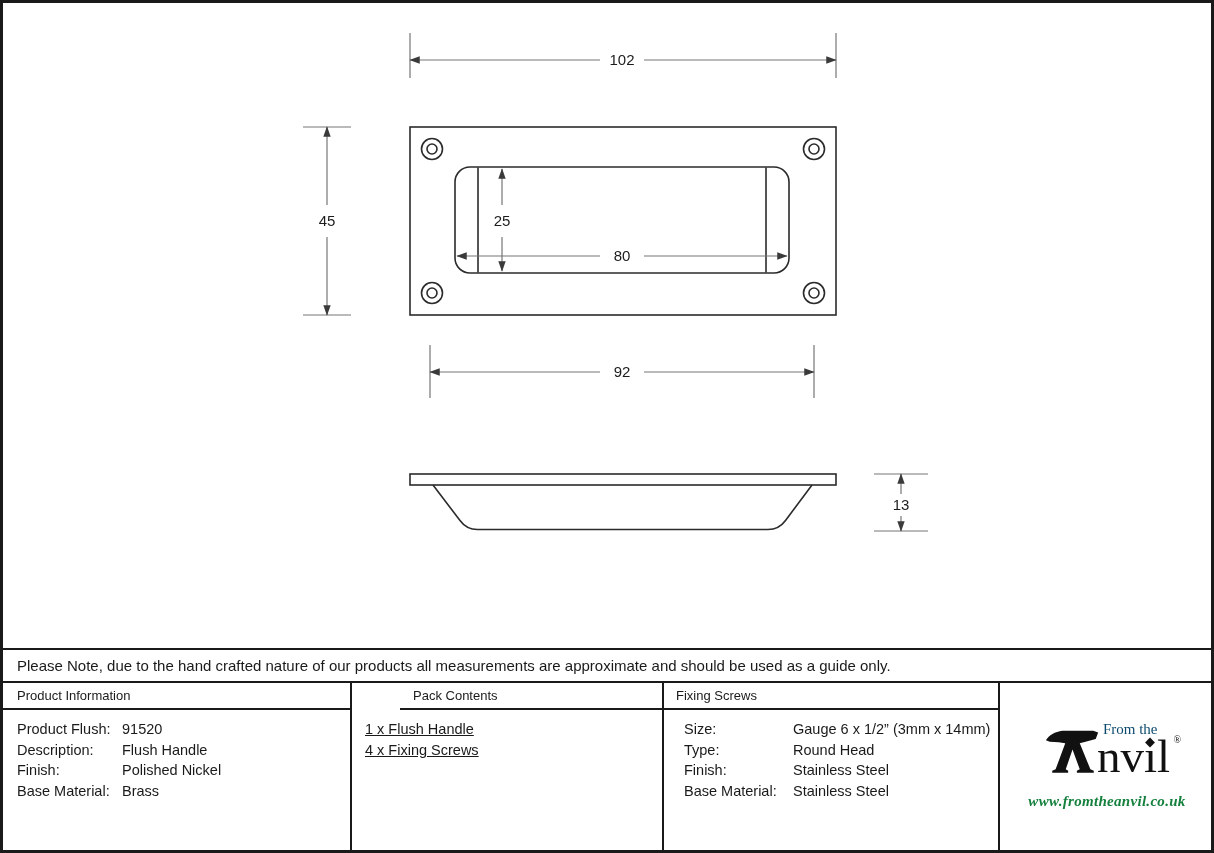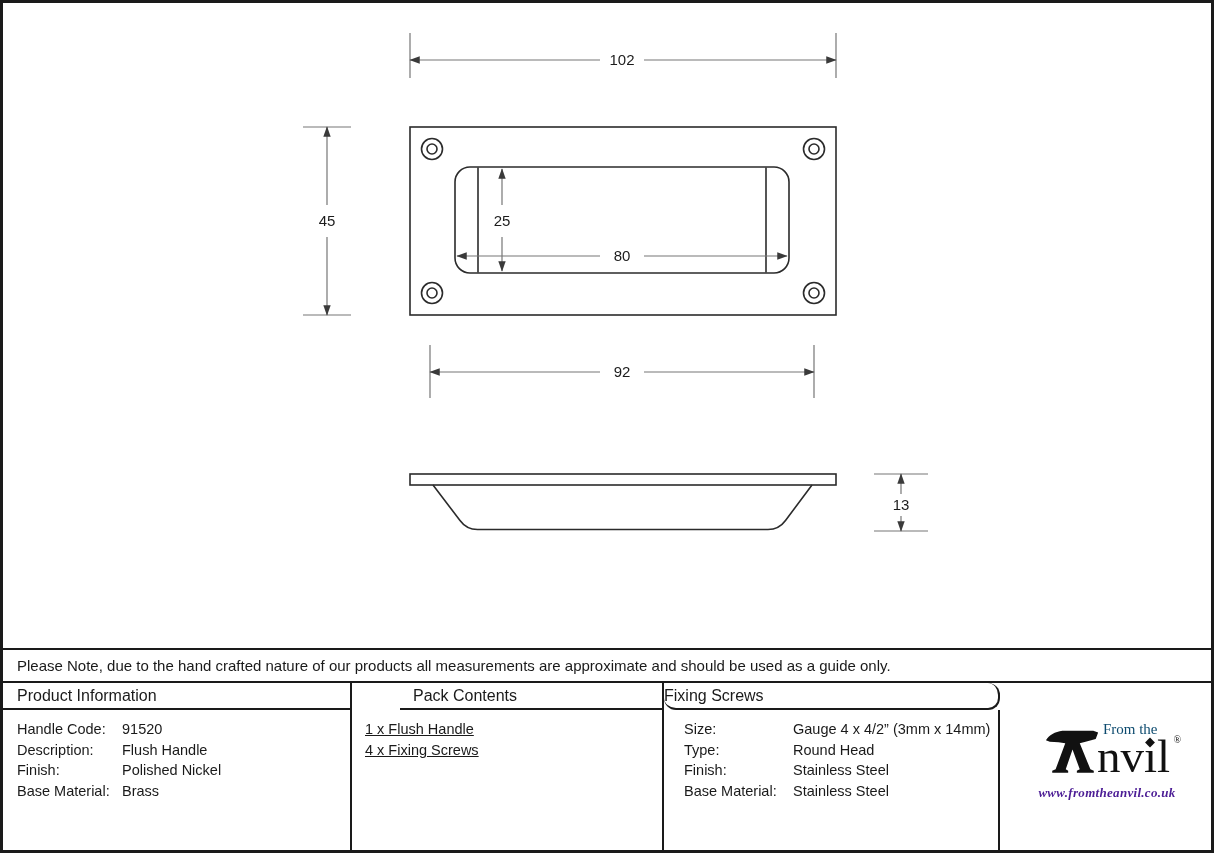--- a/index.html
+++ b/index.html
@@ -9,26 +9,26 @@
   svg.drawing{position:absolute;left:0;top:0;}
   svg text{font-family:"Liberation Sans",sans-serif;font-size:15px;fill:#1c1c1c;}
 
   
   .bottom{position:absolute;left:0;top:648px;width:1214px;height:236px;
           display:grid;grid-template-columns:352px 312px 336px 1fr;
           grid-template-rows:33px 27px 1fr;box-sizing:border-box;
           border-top:2px solid #1a1a1a;background:#fff;}
   .note-cell{grid-column:1/5;grid-row:1;border-bottom:2px solid #1a1a1a;
              display:flex;align-items:center;padding-left:17px;font-size:15px;}
-  .hdr{display:flex;align-items:center;font-size:16px;
+  .hdr{display:flex;align-items:center;font-size:13px;
        border-bottom:2px solid #1a1a1a;background:#fff;}
   .rb{border-right:2px solid #1a1a1a;}
   .hdr.h1{grid-column:1;grid-row:2;padding-left:17px;}
   .hdr.h2{grid-column:2;grid-row:2;padding-left:13px;margin-left:48px;}
-  .hdr.h3{grid-column:3;grid-row:2;padding-left:0;border-radius:12px;}
+  .hdr.h3{grid-column:3;grid-row:2;padding-left:12px;}
   .body-cell{grid-row:3;font-size:14.5px;line-height:20.6px;padding-top:9px;}
   .body-cell.b1{grid-column:1;}
   .body-cell.b2{grid-column:2;padding-left:13px;text-decoration:underline;}
   .body-cell.b3{grid-column:3;}
   .kv{display:grid;}
   .b1 .kv{grid-template-columns:105px 1fr;padding-left:17px;}
   .b3 .kv{grid-template-columns:109px 1fr;padding-left:20px;}
 
   
   .logo-cell{grid-column:4;grid-row:2/4;position:relative;background:#fff;}
@@ -37,22 +37,22 @@
   .logo-row{display:flex;align-items:flex-end;justify-content:center;}
   .nvil-wrap{position:relative;padding-top:13px;margin-left:-5px;}
   .from-the{position:absolute;top:-2px;left:6px;font-family:"Liberation Serif",serif;
             font-size:15px;white-space:nowrap;color:#0c4a6e;}
   .nvil{font-family:"Liberation Serif",serif;font-size:47px;line-height:0.88;
         color:#111;letter-spacing:0px;position:relative;}
   .i-wrap{position:relative;display:inline-block;}
   .tittle{position:absolute;left:50%;top:3px;width:7px;height:7px;background:#111;
           transform:translateX(-50%) rotate(45deg);}
   .reg{position:absolute;right:-11px;top:6px;font-size:10px;font-family:"Liberation Serif",serif;color:#111;}
-  .logo-url{margin-top:8px;font-family:"Liberation Serif",serif;font-style:italic;
-            font-weight:bold;font-size:13px;letter-spacing:0.3px;color:#4c1d95;white-space:nowrap;}
+  .logo-url{margin-top:16px;font-family:"Liberation Serif",serif;font-style:italic;
+            font-weight:bold;font-size:15px;letter-spacing:0.3px;color:#15803d;white-space:nowrap;}
 </style>
 </head>
 <body>
 
 <svg class="drawing" width="1214" height="669" viewBox="0 0 1214 669">
   <defs>
     <marker id="arr" viewBox="0 0 10 10" refX="9" refY="5" markerWidth="9" markerHeight="9" orient="auto-start-reverse">
       <path d="M0,1.6 L9.6,5 L0,8.4 z" fill="#3a3a3a"></path>
     </marker>
   </defs>
@@ -147,21 +147,21 @@
   <div class="note-cell">
     <span>Please Note, due to the hand crafted nature of our products all measurements are approximate and should be used as a guide only.</span>
   </div>
 
   <div class="hdr h1 rb">Product Information</div>
   <div class="hdr h2 rb">Pack Contents</div>
   <div class="hdr h3 rb">Fixing Screws</div>
 
   <div class="body-cell b1 rb">
     <div class="kv">
-      <span>Handle Code:</span>
+      <span>Product Flush:</span>
       <span>91520</span>
     </div>
     <div class="kv">
       <span>Description:</span>
       <span>Flush Handle</span>
     </div>
     <div class="kv">
       <span>Finish:</span>
       <span>Polished Nickel</span>
     </div>
@@ -172,21 +172,21 @@
   </div>
 
   <div class="body-cell b2 rb">
     <div>1 x Flush Handle</div>
     <div>4 x Fixing Screws</div>
   </div>
 
   <div class="body-cell b3 rb">
     <div class="kv">
       <span>Size:</span>
-      <span>Gauge 4 x 4/2” (3mm x 14mm)</span>
+      <span>Gauge 6 x 1/2” (3mm x 14mm)</span>
     </div>
     <div class="kv">
       <span>Type:</span>
       <span>Round Head</span>
     </div>
     <div class="kv">
       <span>Finish:</span>
       <span>Stainless Steel</span>
     </div>
     <div class="kv">

